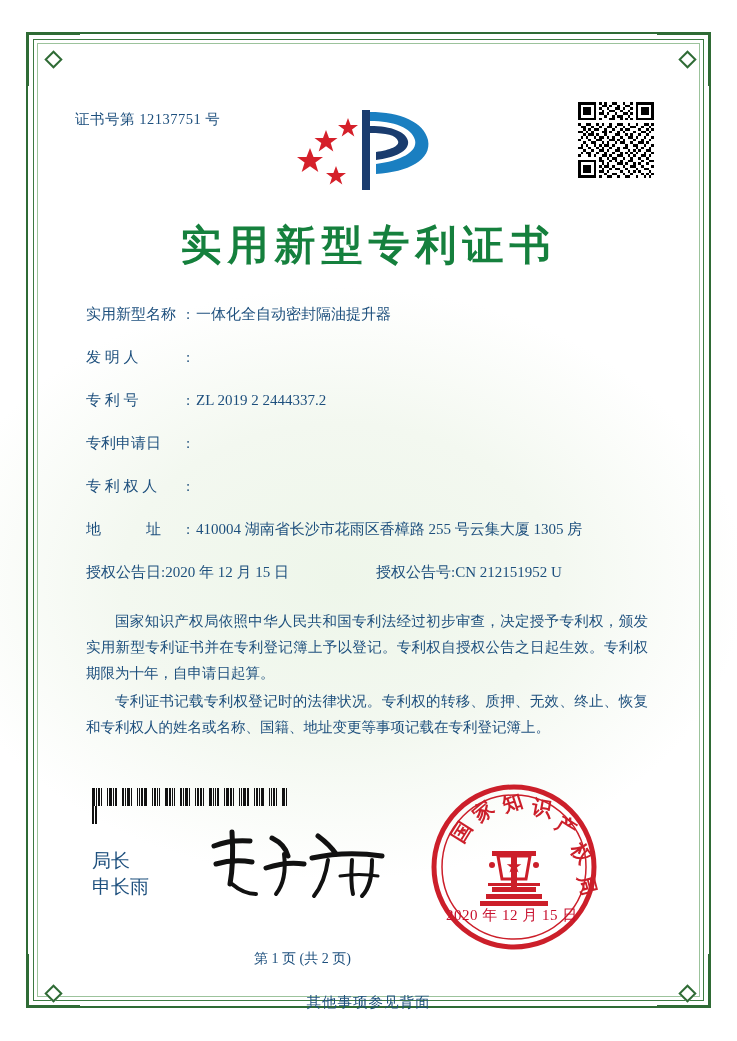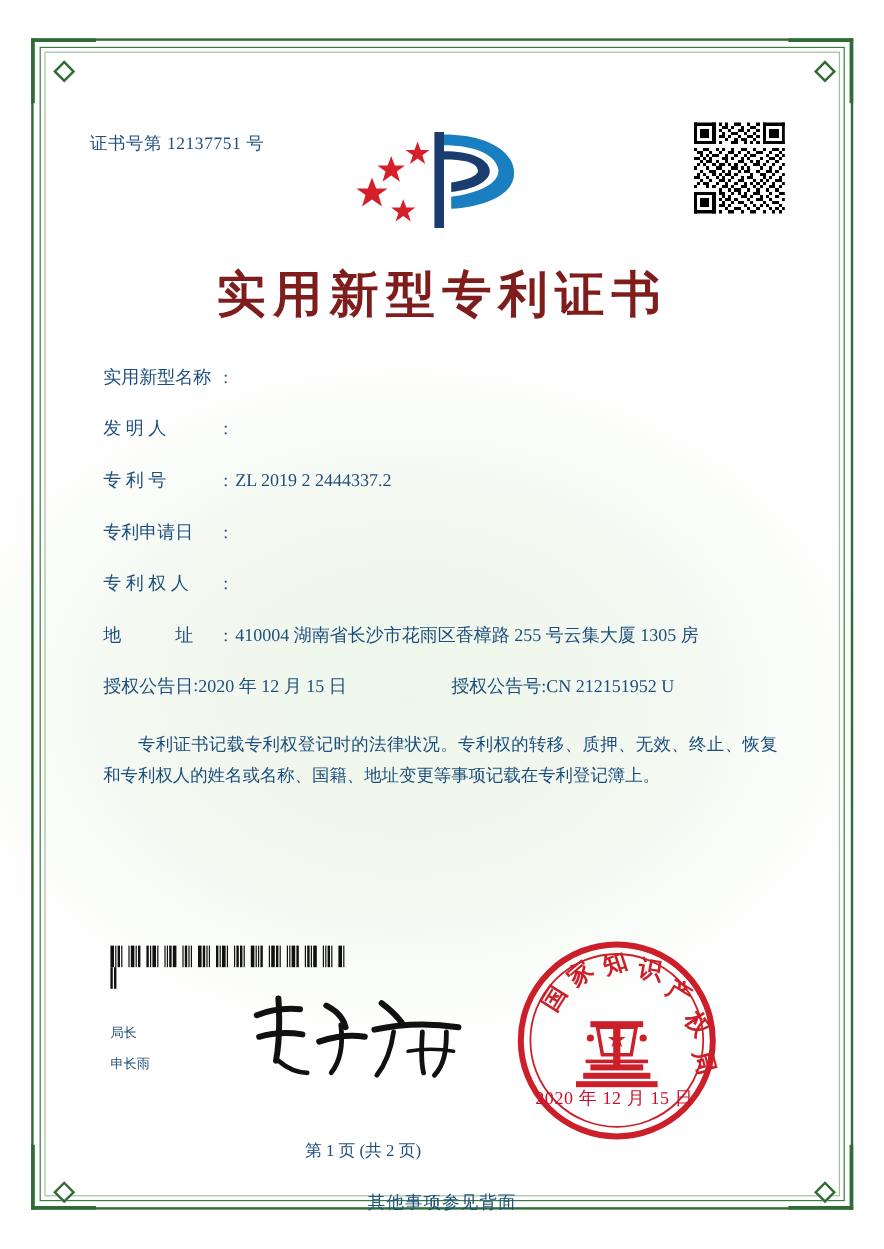--- a/index.html
+++ b/index.html
@@ -102,21 +102,21 @@
 
   
   .doc-title {
     position: absolute;
     left: 0; top: 218px;
     width: 737px;
     text-align: center;
     font-size: 41px;
     font-weight: bold;
     letter-spacing: 6px;
-    color: #7f1d1d;
+    color: #15803d;
     font-family: "DejaVu Sans", "Liberation Sans", sans-serif;
   }
 
   
   .fields {
     position: absolute;
     left: 86px; top: 305px;
     width: 580px;
   }
   .row {
@@ -181,21 +181,21 @@
     background: #111;
     height: 18px;
     margin-right: 1px;
     vertical-align: top;
   }
 
   
   .director {
     position: absolute;
     left: 92px; top: 848px;
-    font-size: 11px;
+    font-size: 19px;
     color: #1d4f7d;
     line-height: 26px;
   }
 
   
   .signature {
     position: absolute;
     left: 206px; top: 824px;
     width: 190px; height: 78px;
   }
@@ -506,20 +506,21 @@
     </svg>
   </div>
 
   <div class="doc-title">实用新型专利证书</div>
 
   <div class="fields">
 
     <div class="row">
       <span class="lbl">实用新型名称</span>
       <span class="colon">:</span>
+      <span class="val">一体化全自动密封隔油提升器</span>
     </div>
 
     <div class="row">
       <span class="lbl spread">发 明 人</span>
       <span class="colon">:</span>
     </div>
 
     <div class="row">
       <span class="lbl spread">专 利 号</span>
       <span class="colon">:</span>
@@ -551,20 +552,21 @@
       <span class="seg2">
         <span class="lbl2">授权公告号</span>
         <span class="colon">:</span>
         <span>CN 212151952 U</span>
       </span>
     </div>
 
   </div>
 
   <div class="body-text">
+    <p>国家知识产权局依照中华人民共和国专利法经过初步审查，决定授予专利权，颁发实用新型专利证书并在专利登记簿上予以登记。专利权自授权公告之日起生效。专利权期限为十年，自申请日起算。</p>
     <p>专利证书记载专利权登记时的法律状况。专利权的转移、质押、无效、终止、恢复和专利权人的姓名或名称、国籍、地址变更等事项记载在专利登记簿上。</p>
   </div>
 
   <div class="barcode">
     <span style="width:3px"></span><span style="width:1px"></span><span style="width:2px"></span><span style="width:1px"></span>
     <span style="width:1px"></span><span style="width:3px"></span><span style="width:1px"></span><span style="width:2px"></span>
     <span style="width:2px"></span><span style="width:1px"></span><span style="width:3px"></span><span style="width:1px"></span>
     <span style="width:1px"></span><span style="width:1px"></span><span style="width:2px"></span><span style="width:3px"></span>
     <span style="width:1px"></span><span style="width:2px"></span><span style="width:1px"></span><span style="width:1px"></span>
     <span style="width:3px"></span><span style="width:2px"></span><span style="width:1px"></span><span style="width:1px"></span>

